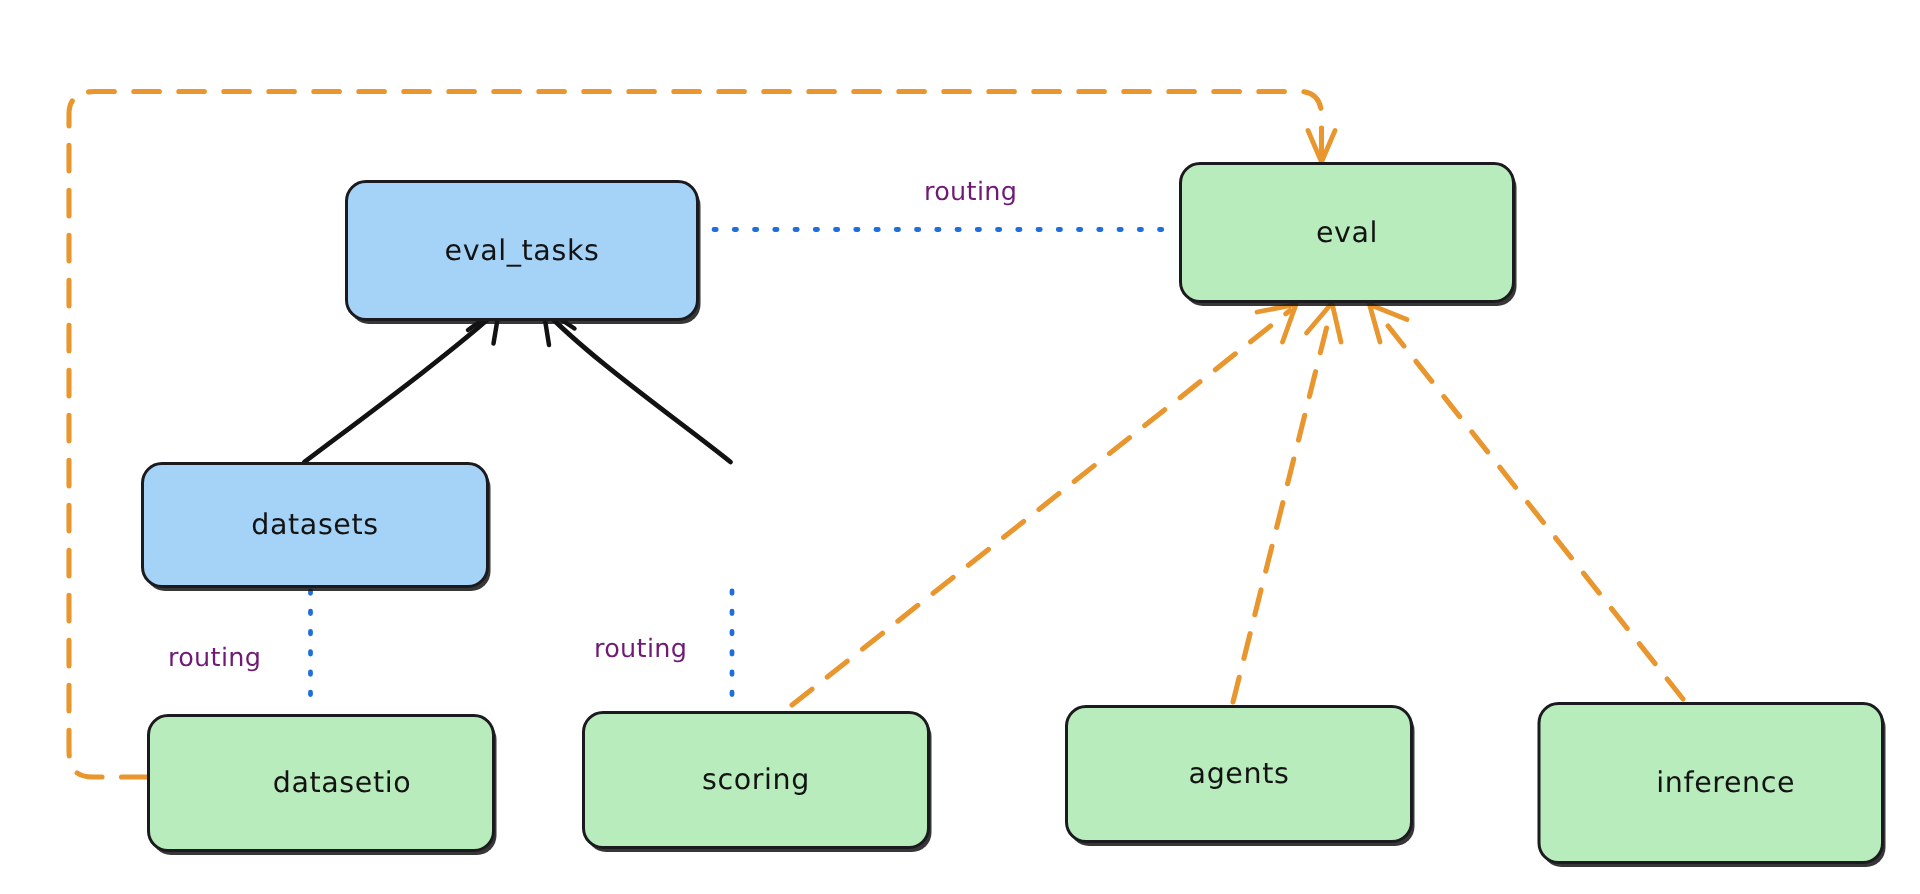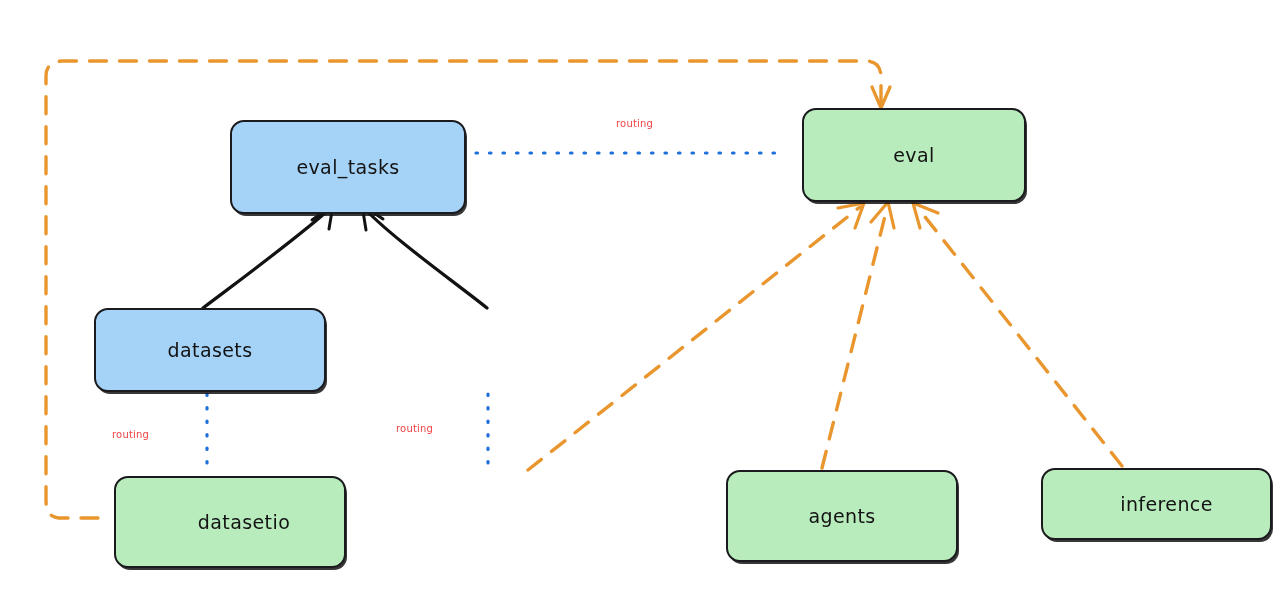--- a/index.html
+++ b/index.html
@@ -35,26 +35,26 @@
     box-shadow: 2px 3px 0 -1px rgba(20,20,20,0.85);
   }
   .node .node-label {
     font-family: "DejaVu Sans", sans-serif;
     font-size: 19px;
     letter-spacing: 0.4px;
     color: #131313;
     white-space: nowrap;
   }
   .node.blue { background: #a5d3f7; }
-  .node.green { background: #b9ecbd; margin-left: 16px; }
+  .node.green { background: #b9ecbd; }
   .edge-label {
     position: absolute;
     font-family: "DejaVu Sans", sans-serif;
-    font-size: 10px;
-    color: #ef4444;
+    font-size: 17px;
+    color: #701a75;
     white-space: nowrap;
     letter-spacing: 0.2px;
   }
 </style>
 </head>
 <body>
 
 <div id="canvas">
 
   <svg id="edge-layer" viewBox="0 0 1280 596" xmlns="http://www.w3.org/2000/svg">
@@ -112,26 +112,29 @@
 
   <div class="node blue" style="left:94px; top:308px; width:232px; height:84px;">
     <span class="node-label">datasets</span>
   </div>
 
 
   <div class="node green" style="left:98px; top:476px; width:232px; height:92px;padding-left:28px;">
     <span class="node-label">datasetio</span>
   </div>
 
+  <div class="node green" style="left:388px; top:474px; width:232px; height:92px;">
+    <span class="node-label">scoring</span>
+  </div>
 
   <div class="node green" style="left:710px; top:470px; width:232px; height:92px;">
     <span class="node-label">agents</span>
   </div>
 
-  <div class="node green" style="left:1025px; top:468px; width:231px; height:72px;padding-left:20px;">
+  <div class="node green" style="left:1025px; top:468px; width:231px; height:108px;padding-left:20px;">
     <span class="node-label">inference</span>
   </div>
 
   <div class="edge-label" style="left:616px; top:118px;">routing</div>
 
   <div class="edge-label" style="left:112px; top:429px;">routing</div>
 
   <div class="edge-label" style="left:396px; top:423px;">routing</div>
 
 </div>

